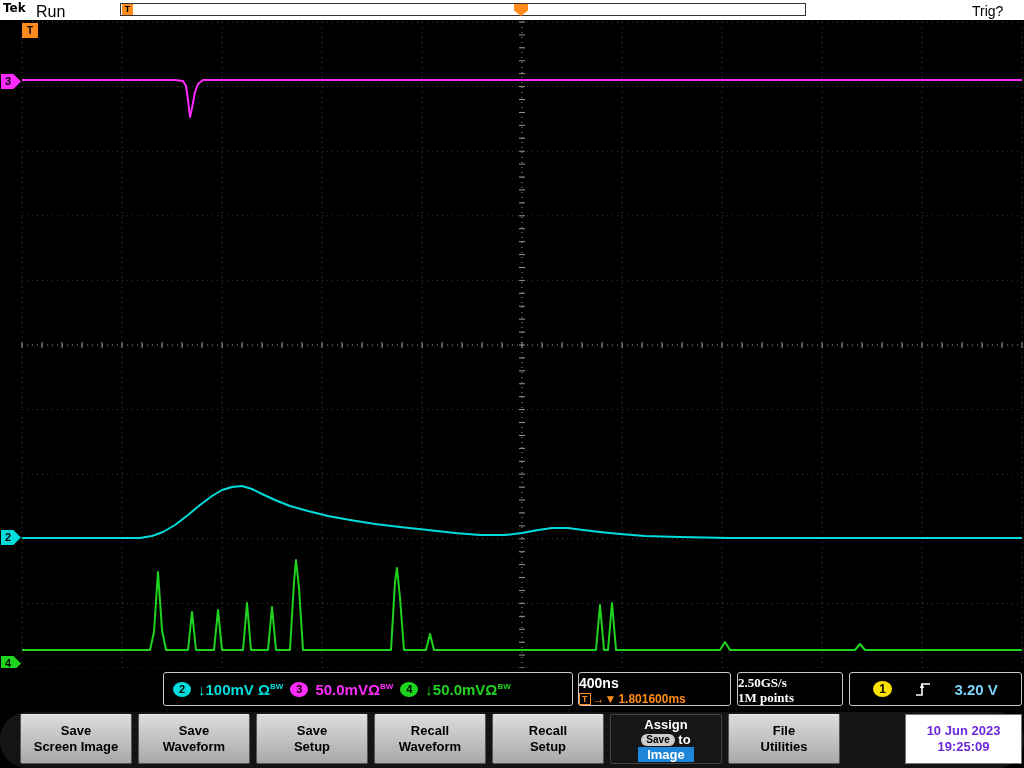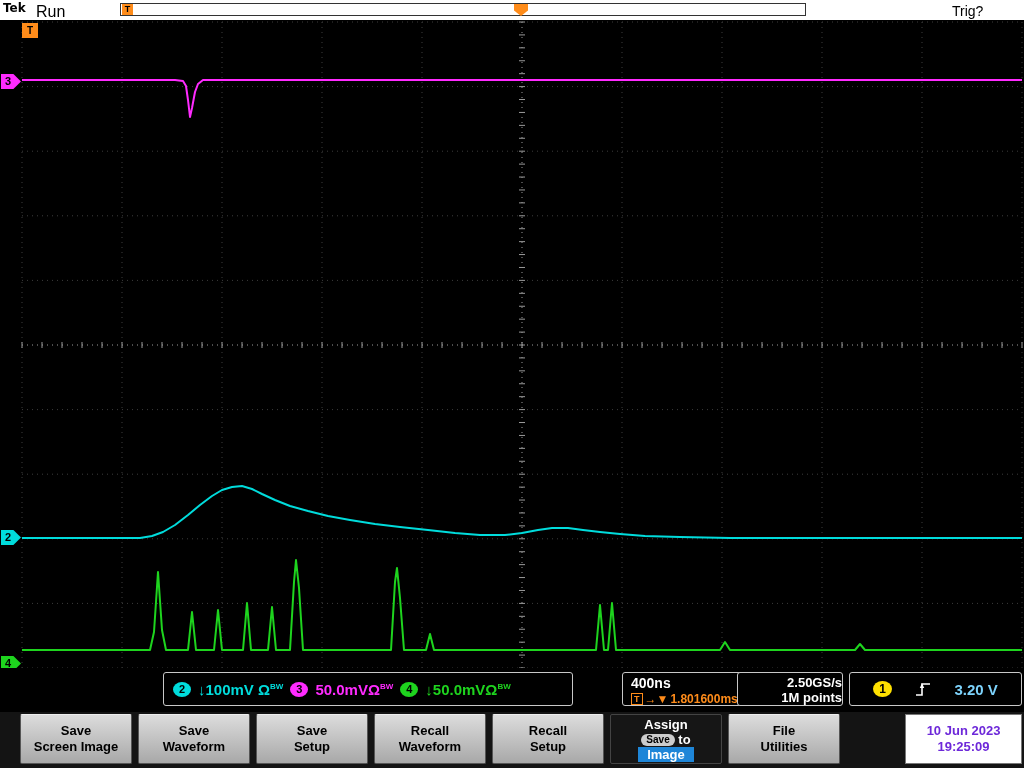--- a/index.html
+++ b/index.html
@@ -3,21 +3,21 @@
 <meta charset="utf-8">
 <style>
   html,body{margin:0;padding:0;background:#000;}
   .scope{position:relative;width:1024px;height:768px;background:#000;overflow:hidden;
          font-family:"Liberation Sans",sans-serif;}
 
   
   .topbar{position:absolute;top:0;left:0;width:1024px;height:20px;background:#fff;color:#000;}
   .logo{position:absolute;left:3px;top:1px;font-weight:bold;font-size:12px;font-family:"DejaVu Sans",sans-serif;}
   .run{position:absolute;left:36px;top:3px;font-size:16px;}
-  .trigq{position:absolute;left:952px;top:3px;font-size:14px;}
+  .trigq{position:absolute;left:972px;top:3px;font-size:14px;}
   .acqbar{position:absolute;left:120px;top:3px;width:686px;height:13px;background:#fff;
           border:1px solid #333;box-sizing:border-box;}
   .acq-left{position:absolute;left:1px;top:0px;width:11px;height:11px;background:#ff8c1a;color:#000;
             font-size:9px;font-weight:bold;text-align:center;line-height:11px;}
   .acq-marker{position:absolute;left:393px;top:0px;width:14px;height:12px;background:#ff8c1a;
               clip-path:polygon(0 0,100% 0,100% 55%,50% 100%,0 55%);}
 
   
   #scope-svg{position:absolute;top:20px;left:0;}
 
@@ -35,33 +35,33 @@
   .readouts{position:absolute;top:668px;left:0;width:1024px;height:44px;background:#000;}
   .rbox{position:absolute;top:4px;height:34px;border:1px solid #c8c8c8;border-radius:3px;
         box-sizing:border-box;background:#000;}
   #box-ch{left:163px;width:410px;display:flex;align-items:center;gap:7px;padding:0 9px;}
   .badge{width:18px;height:15px;border-radius:50%;color:#000;font-size:11px;font-weight:bold;
          text-align:center;line-height:15px;flex:0 0 auto;}
   .b2{background:#00dcdc}.b3{background:#ff2bff}.b4{background:#1ed41e}
   .rv{font-size:15px;font-weight:bold;white-space:nowrap;}
   .c2{color:#00dcdc}.c3{color:#ff2bff}.c4{color:#1ed41e}
   sup.bw{font-size:8px;font-weight:bold;}
-  #box-time{left:578px;width:153px;padding:2px 8px;margin-left:44px;}
+  #box-time{left:578px;width:153px;padding:2px 0;}
   .t1{color:#fff;font-size:14px;font-weight:bold;}
   .t2{color:#ff8c1a;font-size:12px;font-weight:bold;margin-top:1px;display:flex;align-items:center;gap:2px;}
   .tbox{border:1px solid #ff8c1a;font-size:9px;padding:0 2px;line-height:10px;}
-  #box-rate{left:737px;width:106px;text-align:right;color:#fff;font-weight:bold;font-size:13px;padding-top:2px;}
+  #box-rate{left:737px;width:106px;text-align:left;color:#fff;font-weight:bold;font-size:13px;padding-top:2px;font-family:Liberation Serif, serif;}
   #box-rate div{line-height:15px;}
   #box-trig{left:849px;width:173px;display:flex;align-items:center;justify-content:space-evenly;}
   .badge1{width:19px;height:16px;border-radius:50%;background:#ffe100;color:#000;font-weight:bold;
           font-size:12px;text-align:center;line-height:16px;}
   .tl{color:#7dd3fc;font-size:15px;font-weight:bold;}
 
   
-  .menubar{position:absolute;top:712px;left:0;width:1024px;height:56px;background:#141414;}
+  .menubar{position:absolute;top:712px;left:0;width:1024px;height:56px;background:#141414;border-radius:27px;}
   .mbtn{position:absolute;top:2px;width:112px;height:50px;background:linear-gradient(#dcdcdc,#a8a8a8);
         border:1px solid #555;border-top:1px solid #eee;border-radius:2px;
         font-family:"Liberation Sans",sans-serif;font-size:13px;font-weight:bold;color:#000;
         text-align:center;padding:0;cursor:pointer;}
   .mbtn div{line-height:16px;}
   #b1{left:20px}#b2{left:138px}#b3{left:256px}#b4{left:374px}#b5{left:492px}#b6{left:610px}#b7{left:728px}
   .dark{background:#161616;color:#fff;border:1px solid #444;border-top:1px solid #444;}
   .dark div{line-height:15px;}
   .save-pill{background:#ccc;color:#000;border-radius:7px;font-size:10px;padding:0 5px;
              display:inline-block;line-height:12px;vertical-align:middle;}

